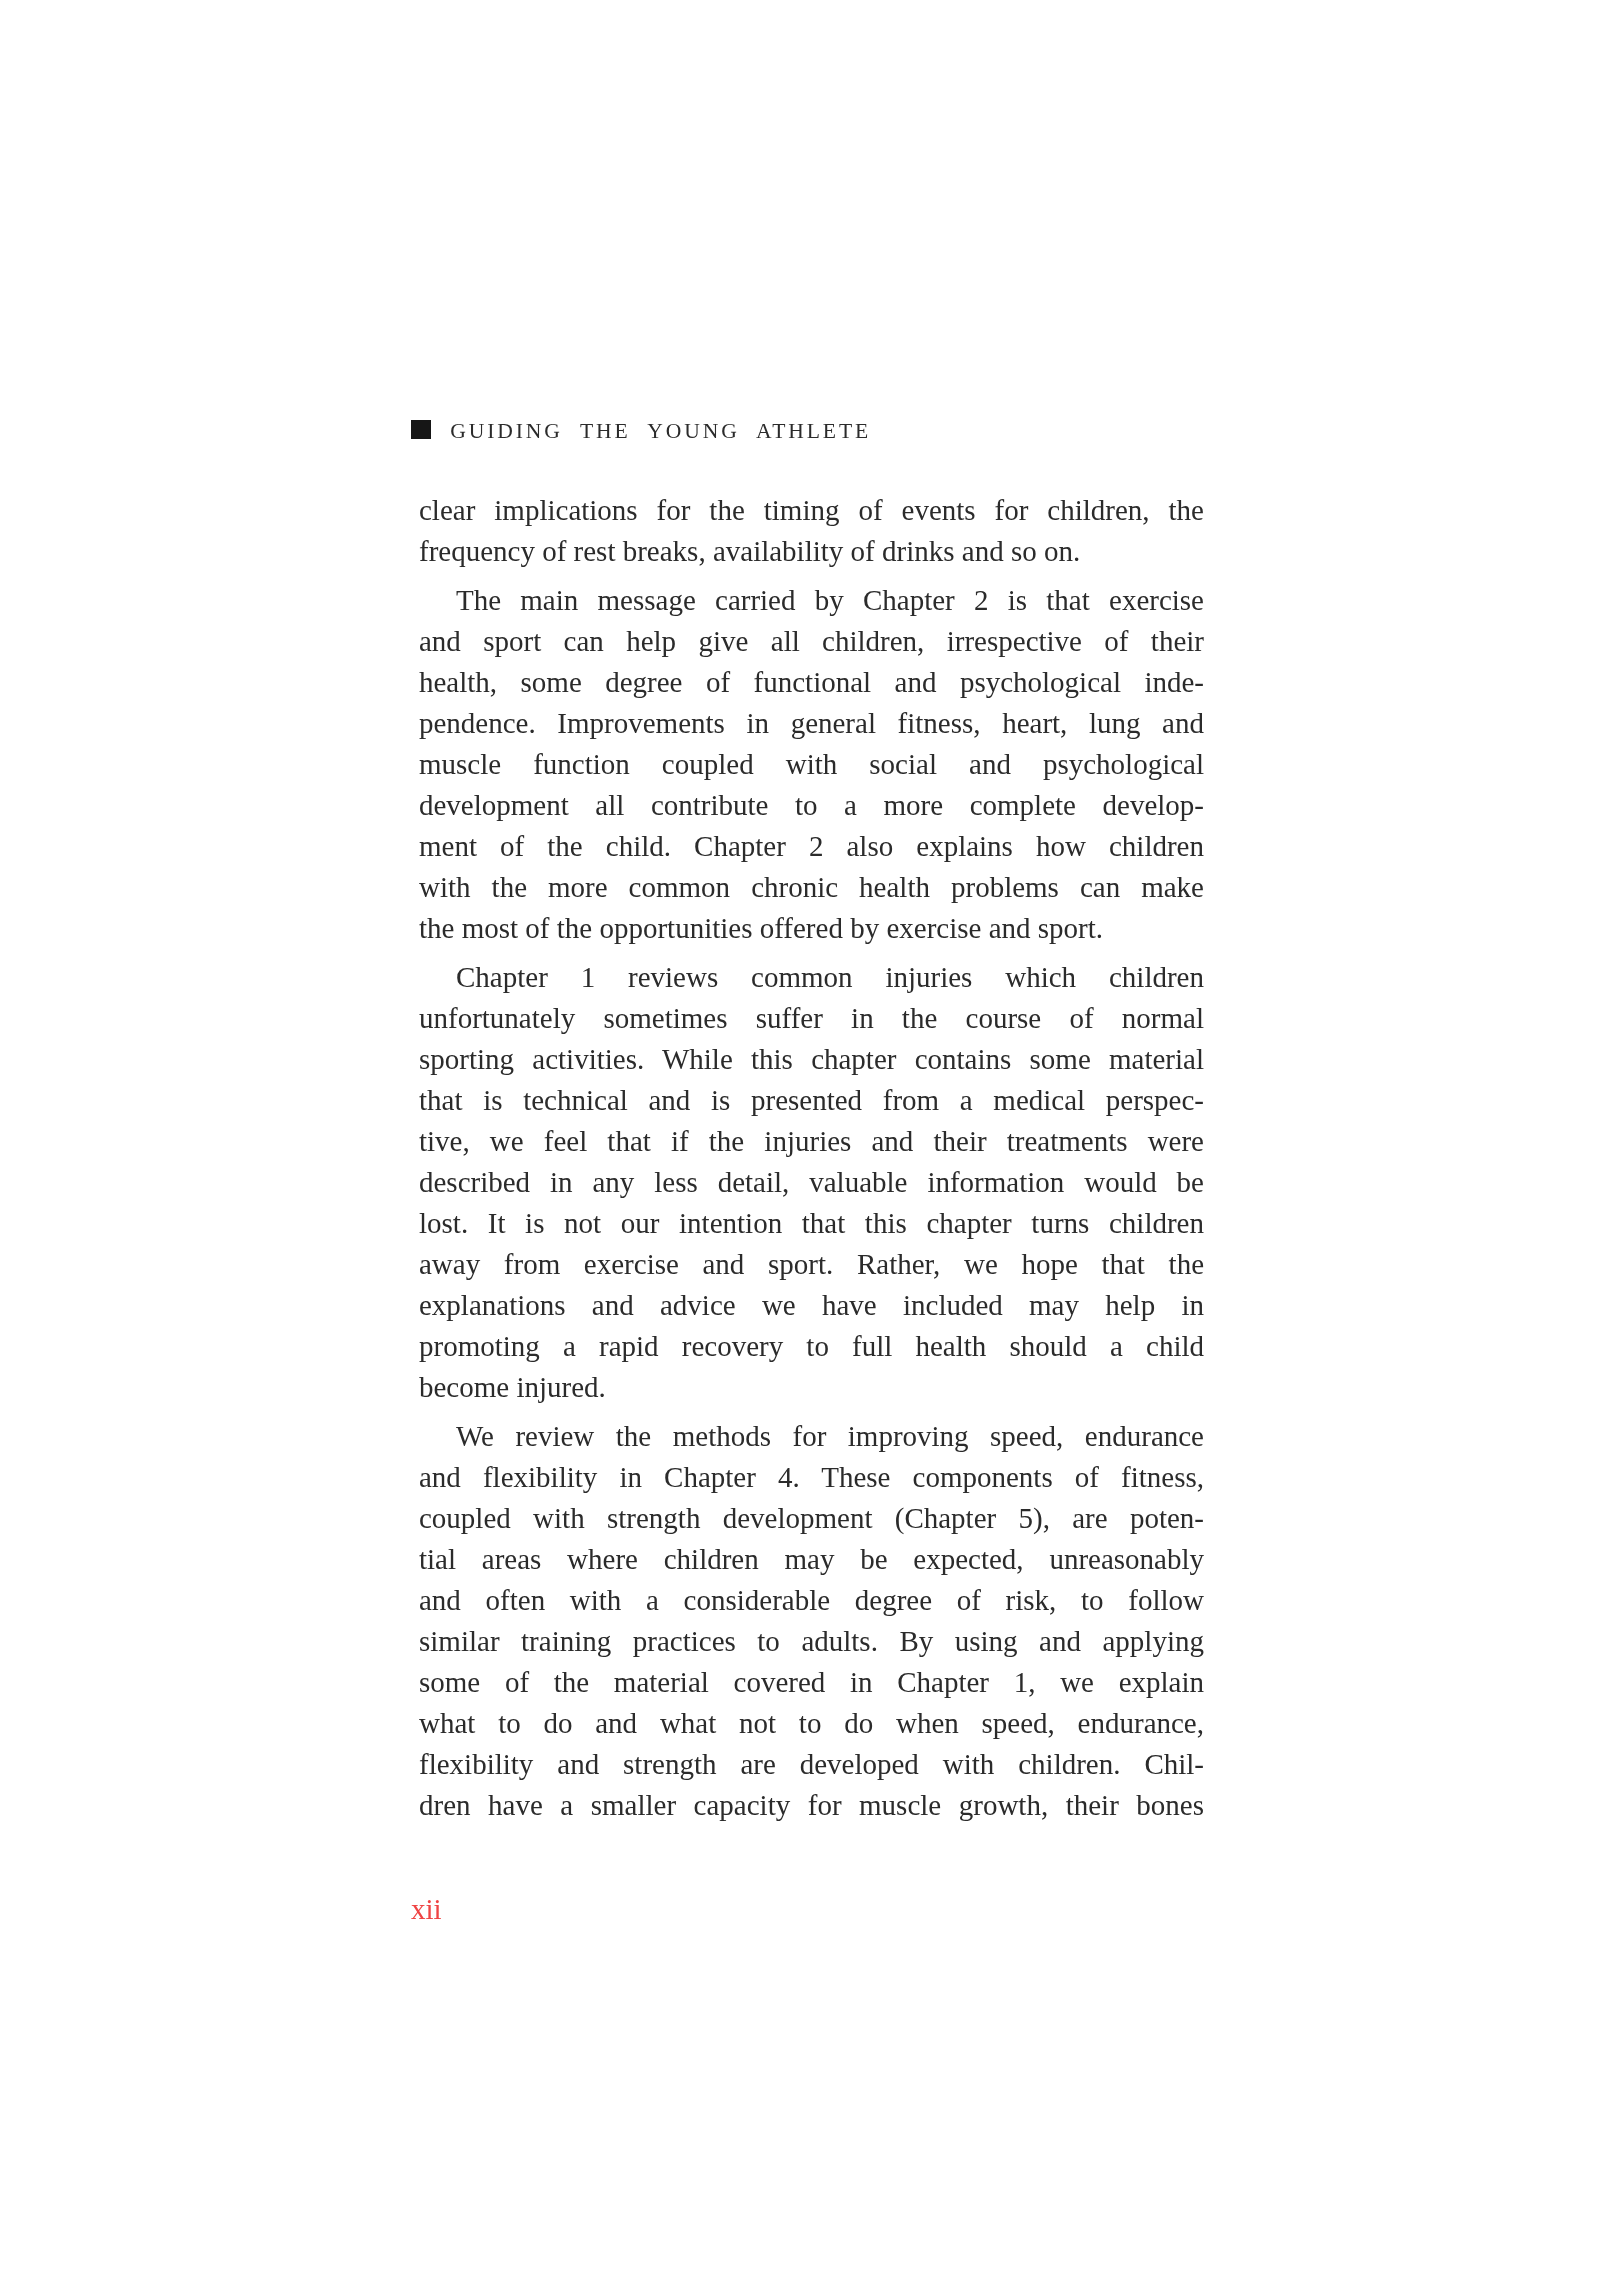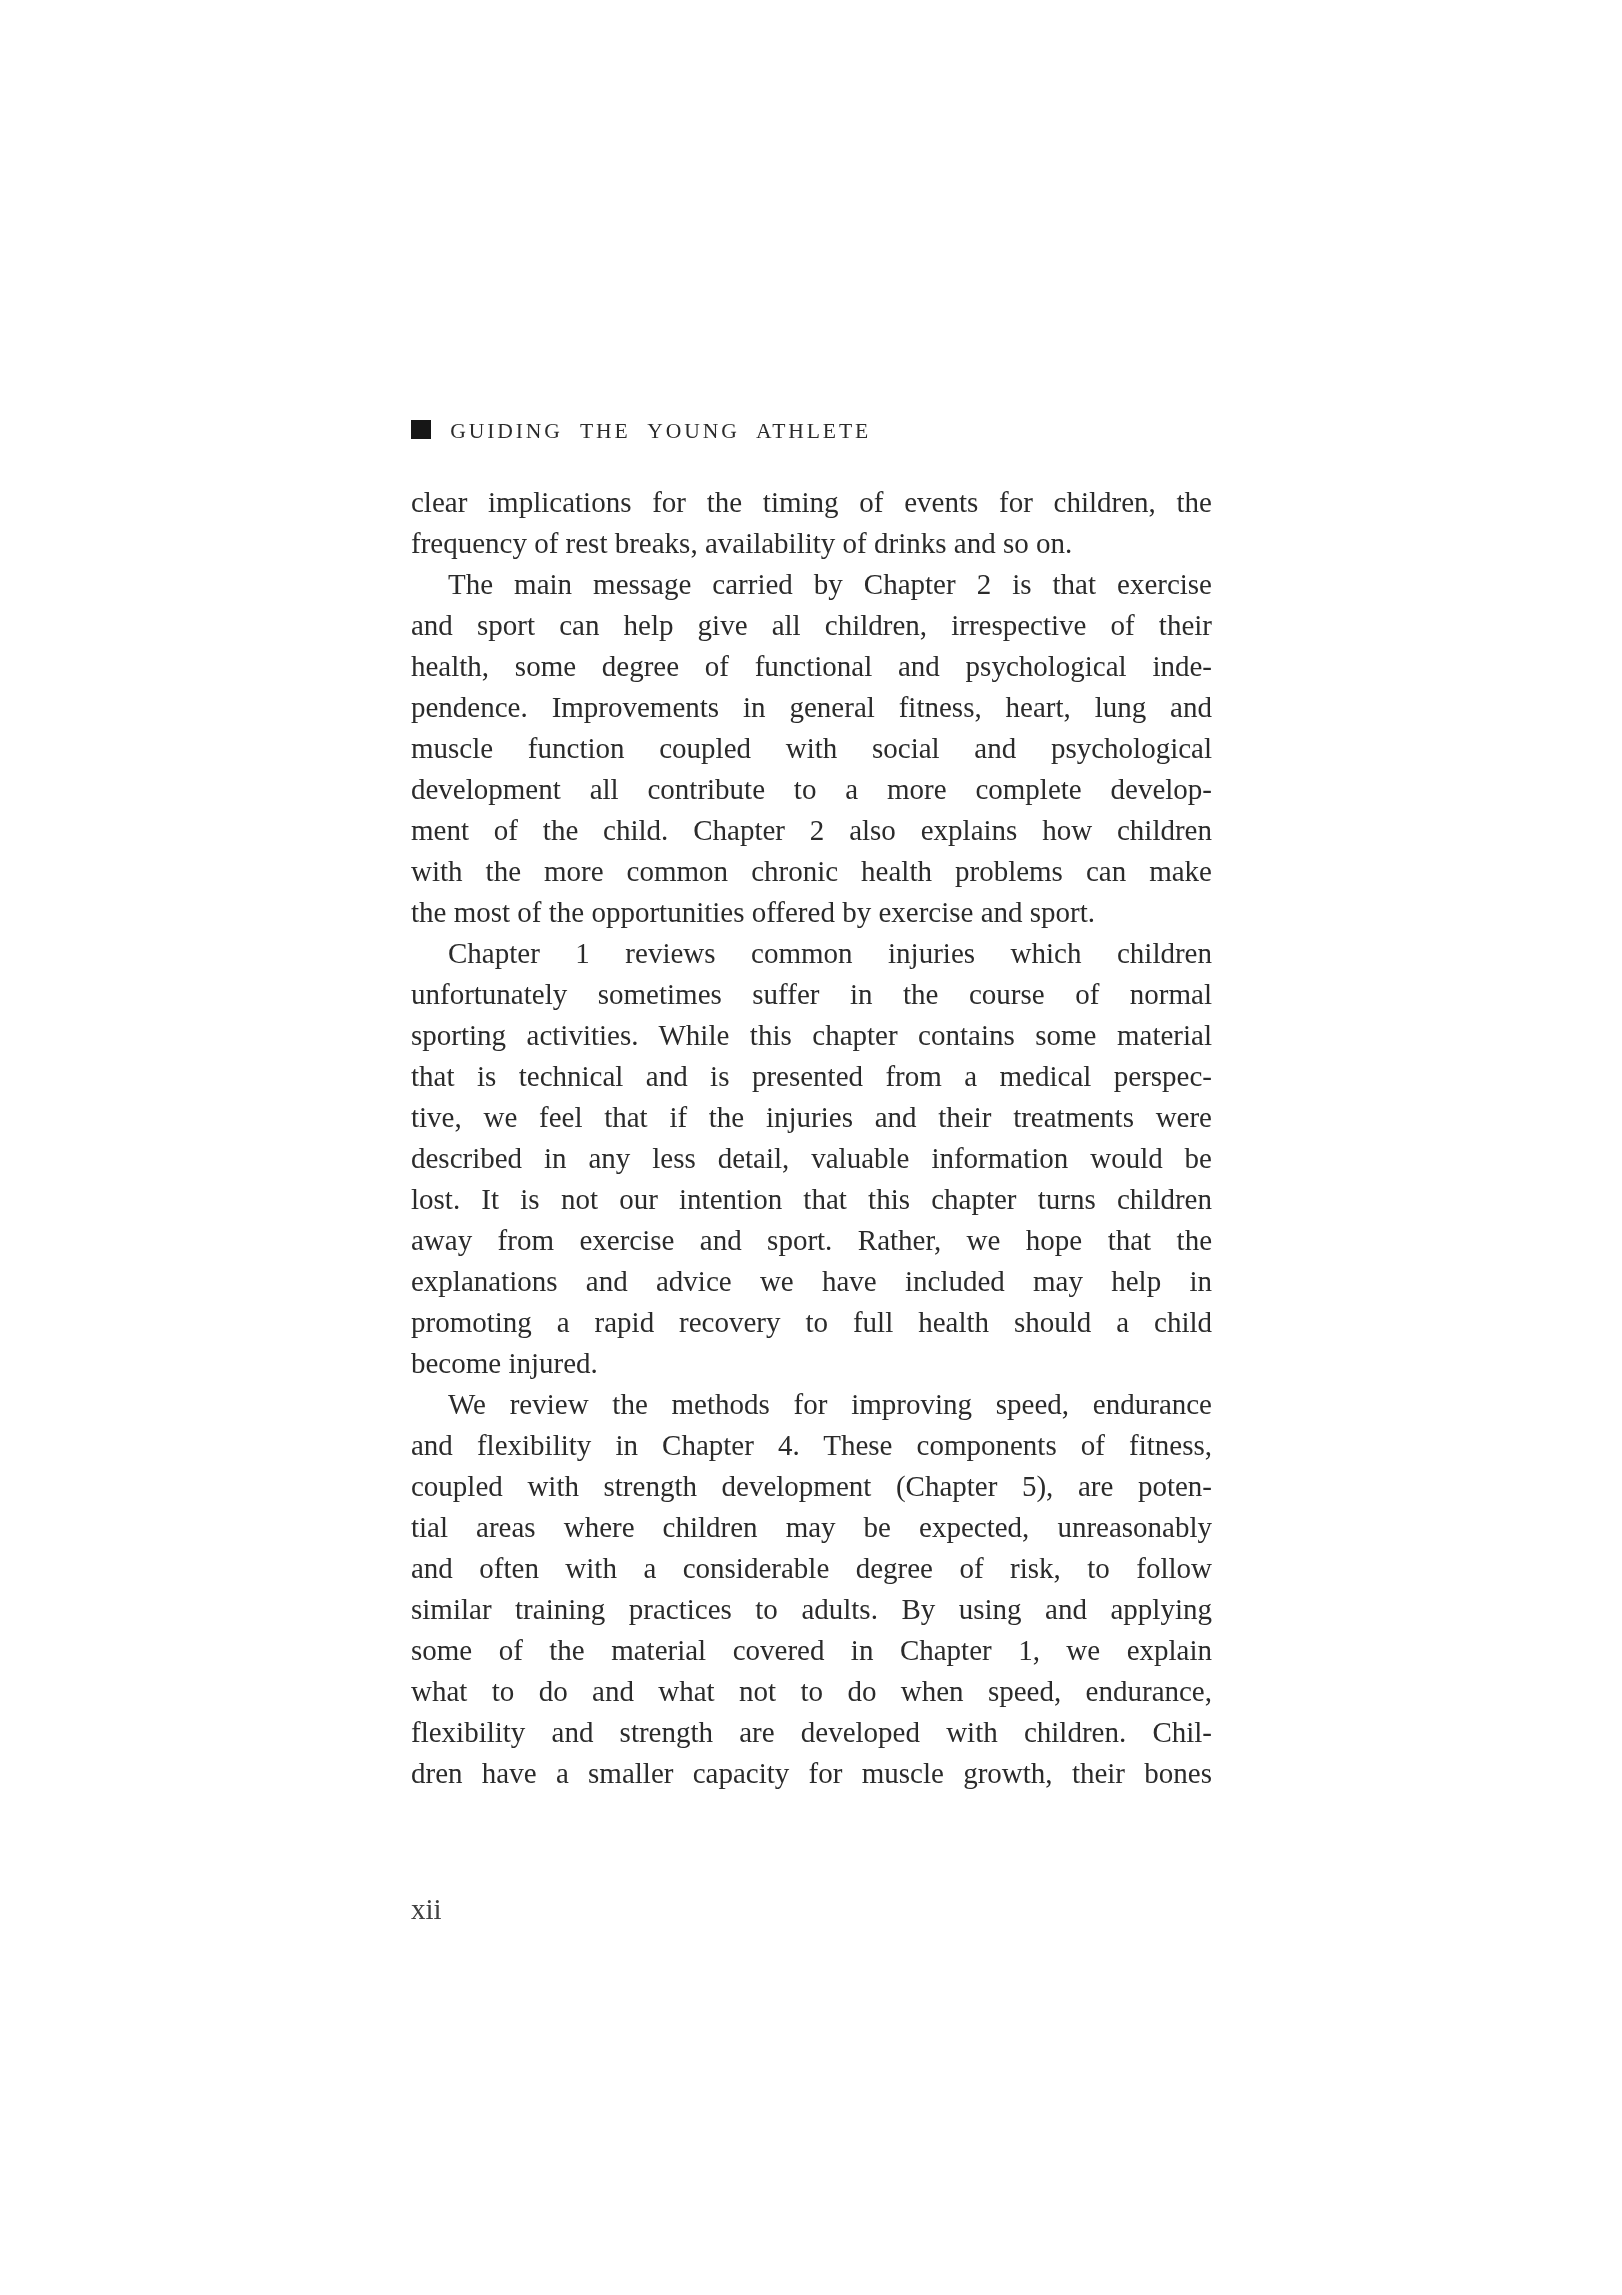--- a/index.html
+++ b/index.html
@@ -40,41 +40,41 @@
     vertical-align: -1.3px;
   }
   .body-text {
     position: absolute;
     left: 411px;
     top: 482px;
     width: 801px;
     font-size: 29px;
   }
   .paragraph {
-    margin: 0;
+    margin: 8px;
   }
   .line {
     line-height: 41px;
     text-align: justify;
     text-align-last: justify;
     white-space: normal;
   }
   .line.last {
     text-align-last: left;
   }
   .line.indent {
     text-indent: 37px;
     font-family: Liberation Serif, serif;
   }
   .page-footer {
     position: absolute;
     left: 411px;
     top: 1893px;
     font-size: 29px;
-    color: #404040;
+    color: #ef4444;
   }
 </style>
 </head>
 <body>
 
 <div class="page">
 
   <div class="running-header">
     <span class="square-bullet"></span><span>GUIDING THE YOUNG ATHLETE</span>
   </div>

